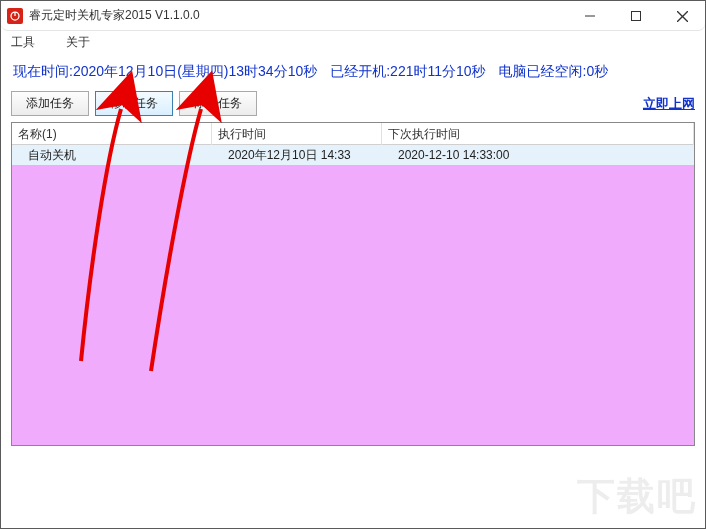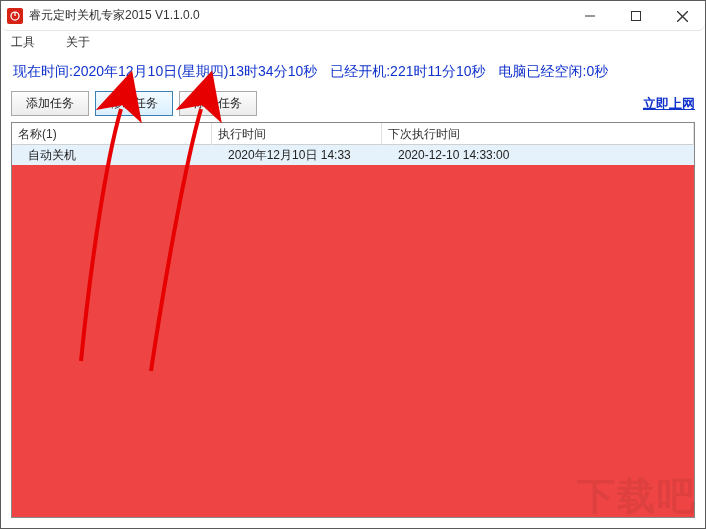--- a/index.html
+++ b/index.html
@@ -84,22 +84,22 @@
   .link {
     color: #1133cc;
     text-decoration: underline;
     font-size: 13px;
     font-weight: 600;
     cursor: pointer;
     margin-left: 22px;
   }
   .grid {
     border: 1px solid #888;
-    height: 396px;
-    background: #ef4444;
+    height: 324px;
+    background: #f0abfc;
     position: relative;
     overflow: hidden;
   }
   .grid-header {
     display: flex;
     background: #fff;
     border-bottom: 1px solid #d0d0d0;
     height: 22px;
     align-items: center;
     color: #333;

